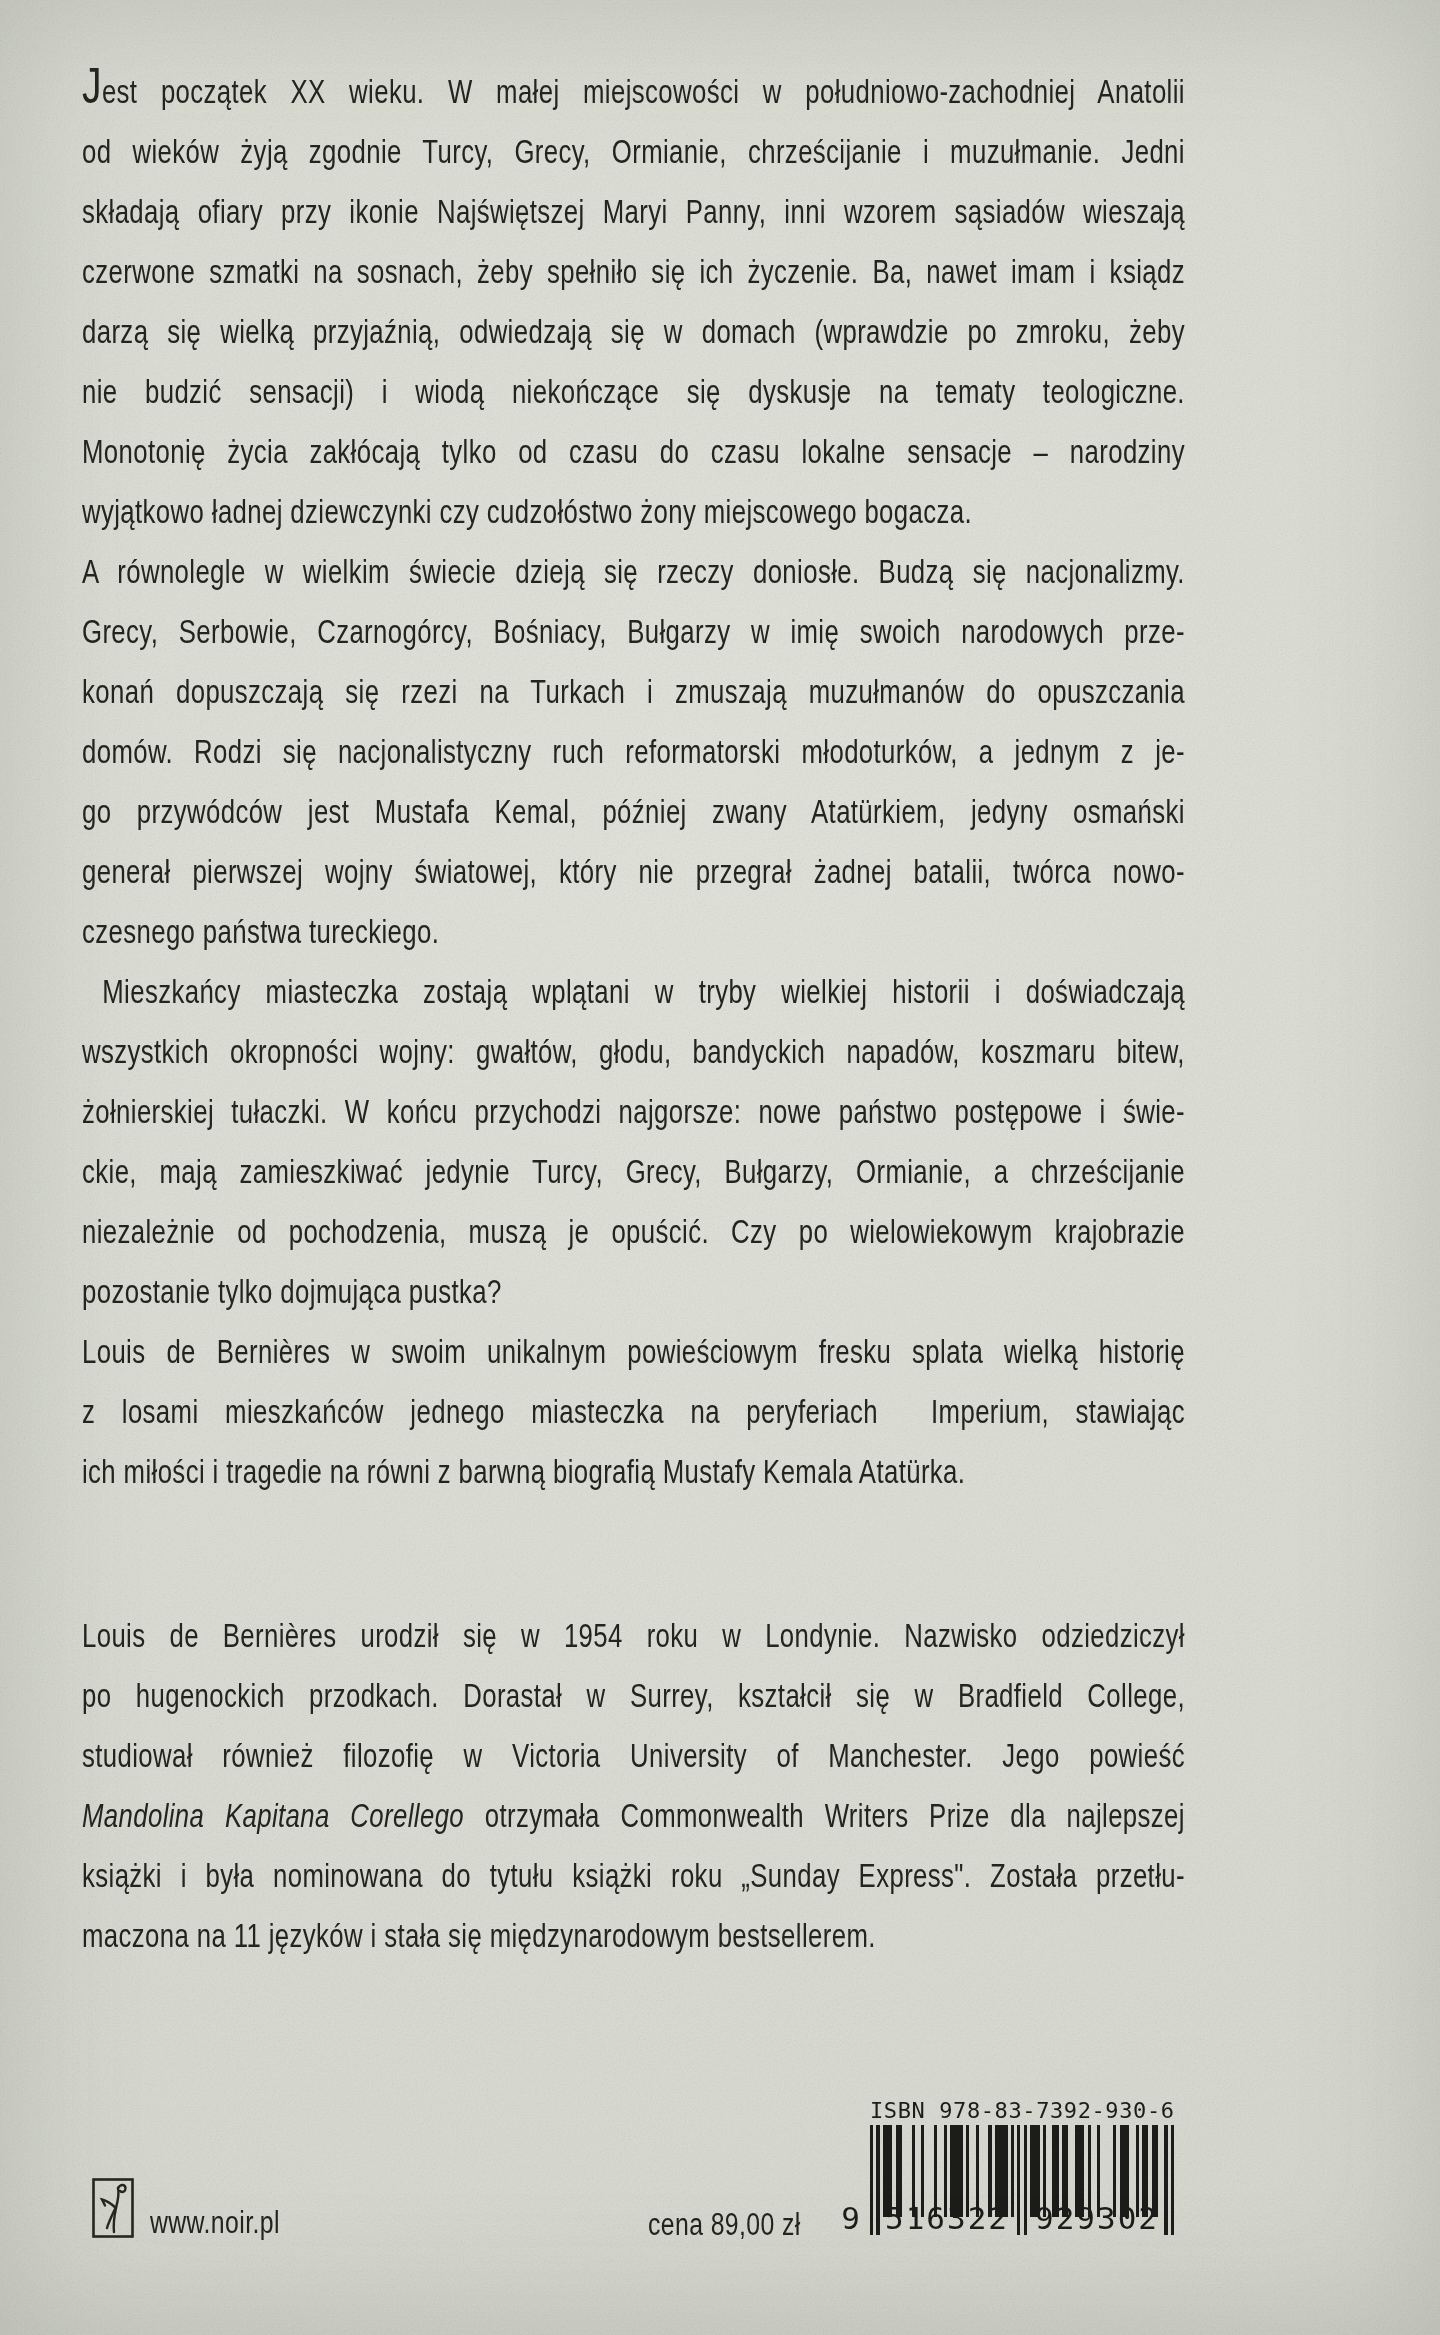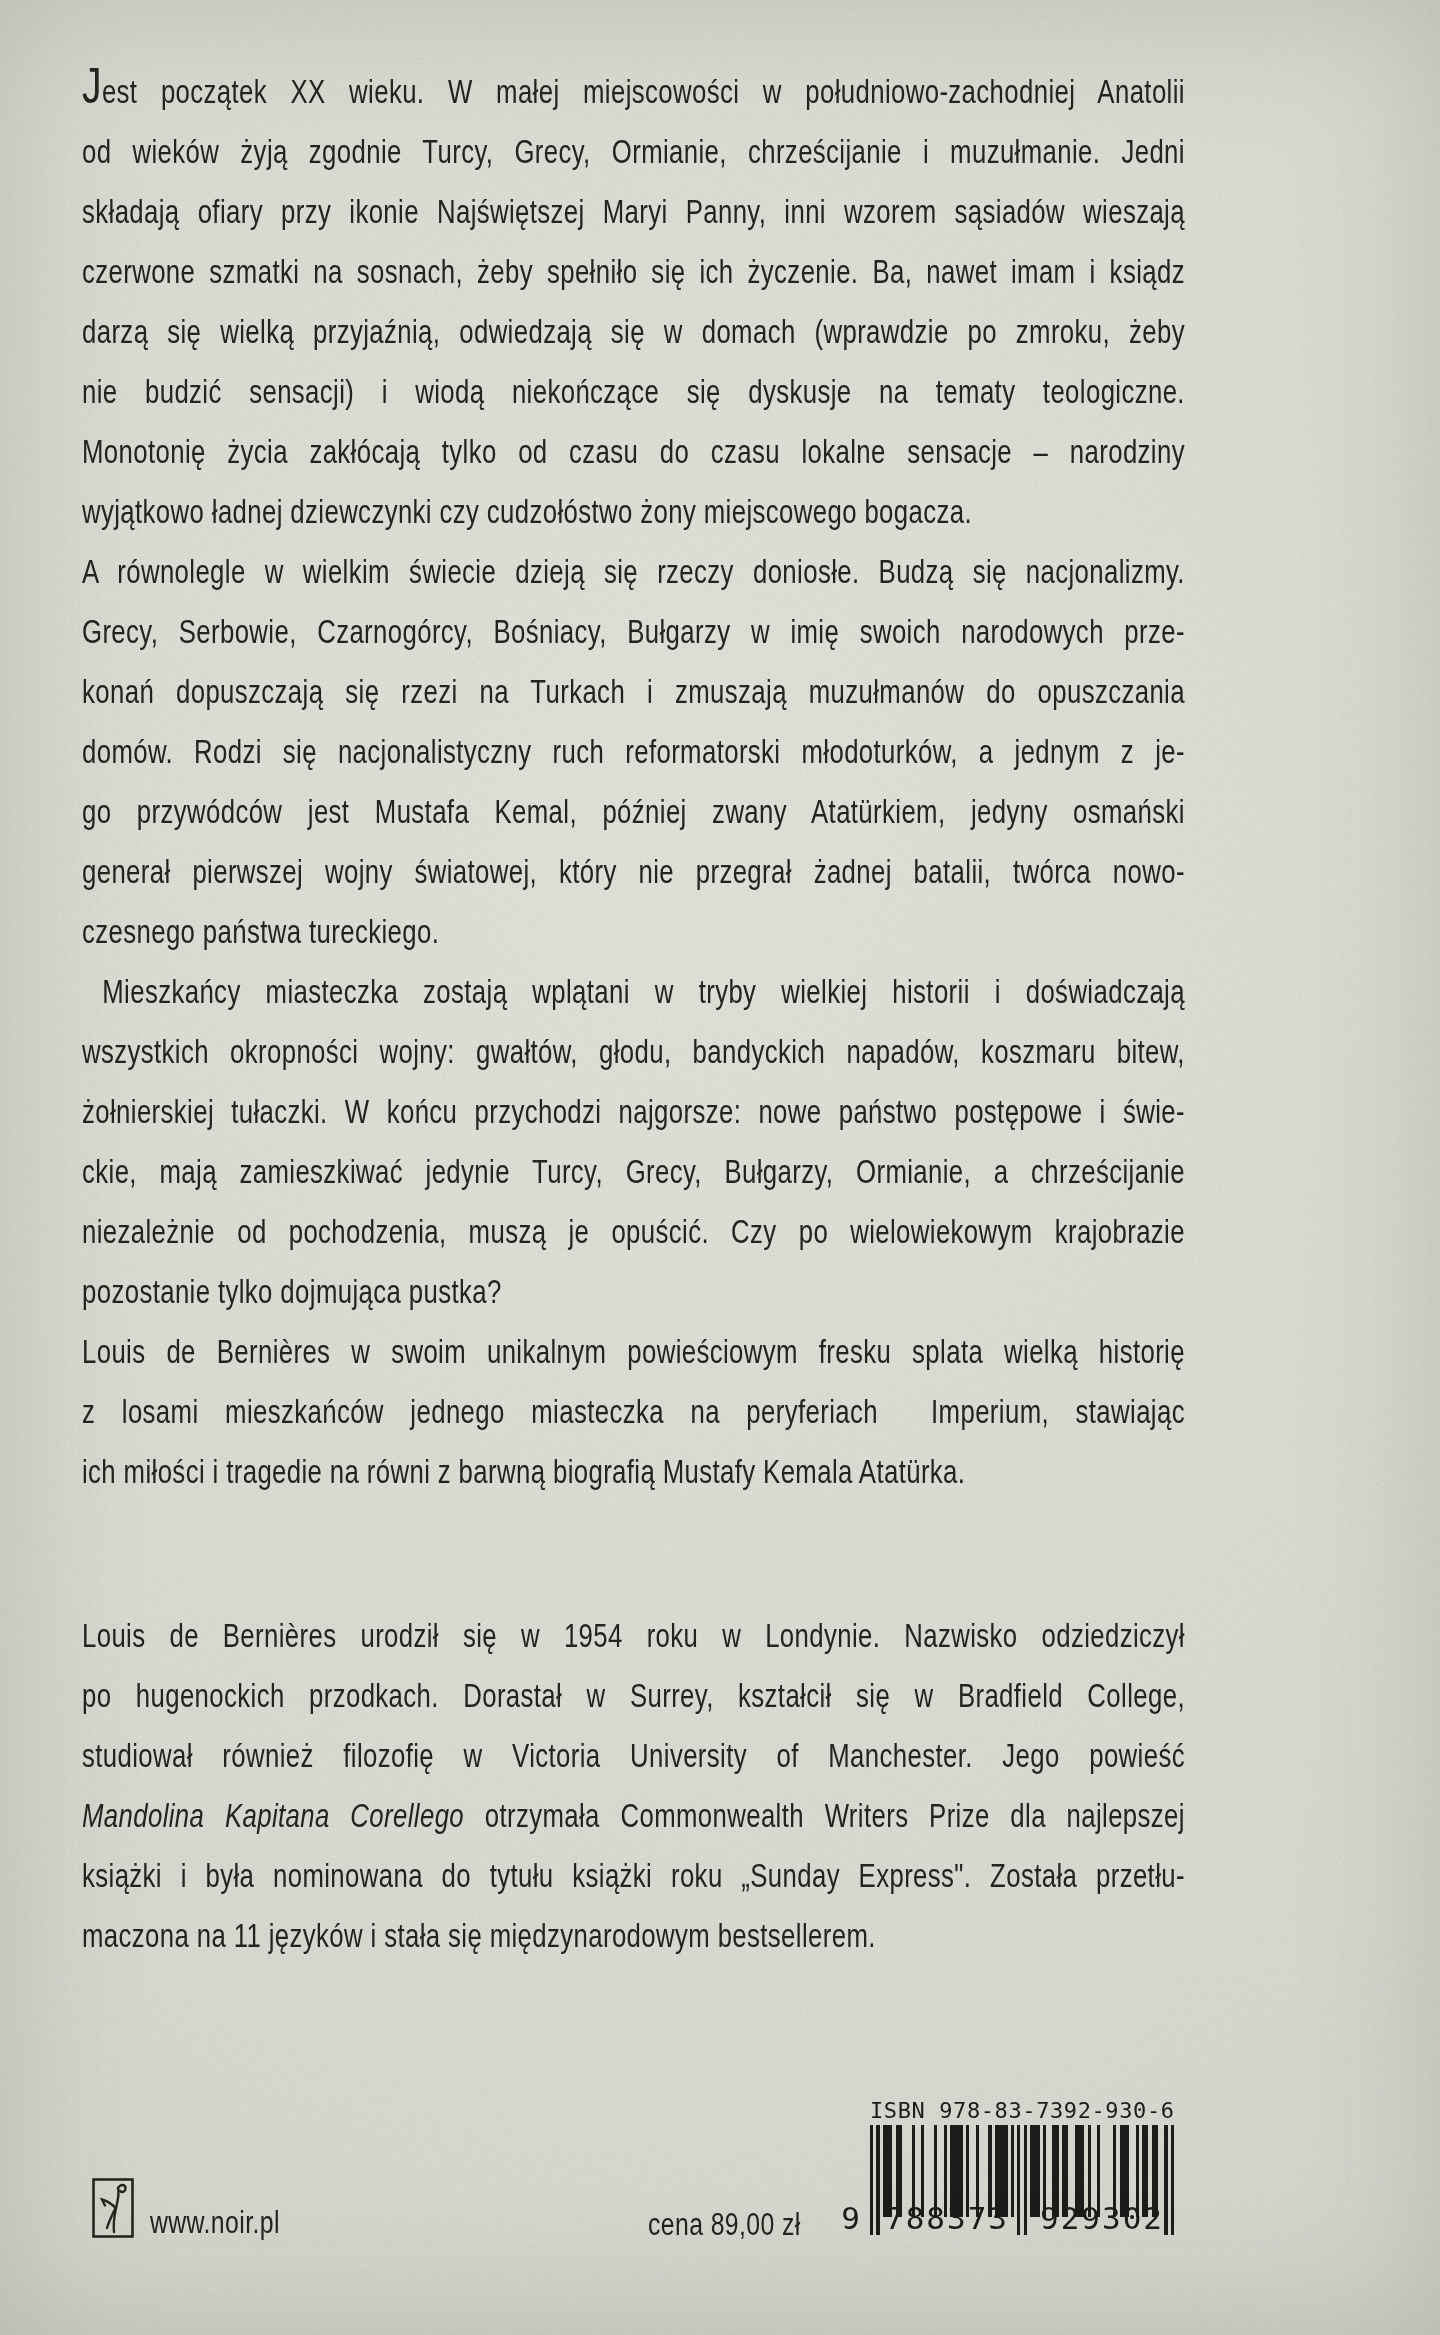--- a/index.html
+++ b/index.html
@@ -101,21 +101,21 @@
     top: 100px;
     font-family: "DejaVu Sans Mono", monospace;
     font-size: 31px;
     line-height: 36px;
     letter-spacing: 2px;
     color: #1c1c1a;
     text-align: center;
   }
   #bc-first { left: -34px; width: 26px; text-align: right; }
   #bc-left  { left: 10px;  width: 134px; }
-  #bc-right { left: 160px; width: 134px; text-align: right; }
+  #bc-right { left: 160px; width: 134px; }
 </style>
 </head>
 <body>
 
 <svg class="paper-noise" xmlns="http://www.w3.org/2000/svg">
   <filter id="grain">
     <feTurbulence type="fractalNoise" baseFrequency="0.62" numOctaves="2" stitchTiles="stitch"></feTurbulence>
     <feColorMatrix type="saturate" values="0"></feColorMatrix>
   </filter>
   <rect width="100%" height="100%" filter="url(#grain)" opacity="0.5"></rect>
@@ -223,20 +223,20 @@
         <div class="bar" style="left: 265.6px; height: 92px;"></div>
         <div class="bar" style="left: 272px; height: 92px;"></div>
         <div class="bar" style="left: 275.2px; height: 92px;"></div>
         <div class="bar" style="left: 281.6px; height: 92px;"></div>
         <div class="bar" style="left: 284.8px; height: 92px;"></div>
         <div class="bar" style="left: 294.4px; height: 110px;"></div>
         <div class="bar" style="left: 300.8px; height: 110px;"></div>
       </div>
     <div class="digits">
       <span id="bc-first">9</span>
-      <span id="bc-left">788373</span>
+      <span id="bc-left">516322</span>
       <span id="bc-right">929302</span>
     </div>
   </div>
 
 </div>
 
 <div class="vignette"></div>
 
 </body></html>

